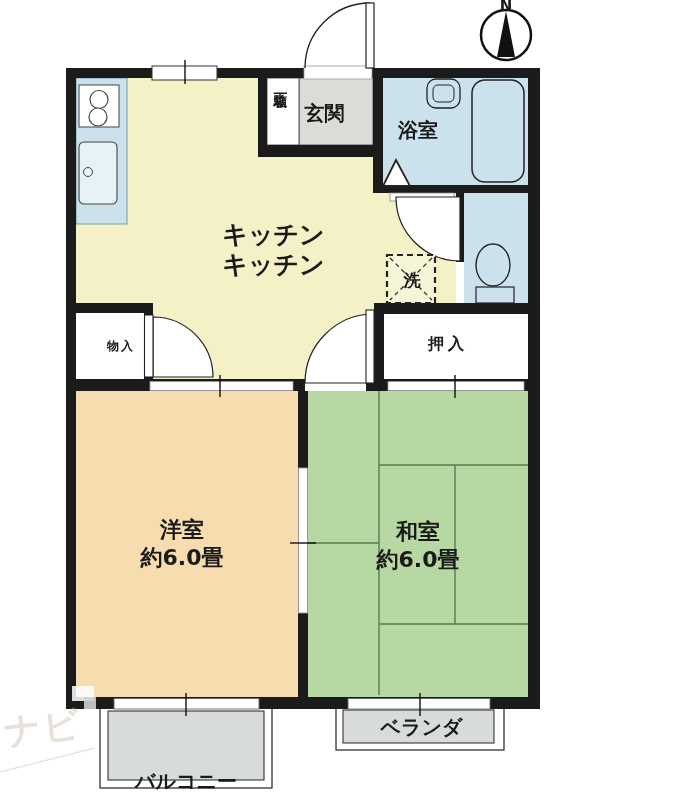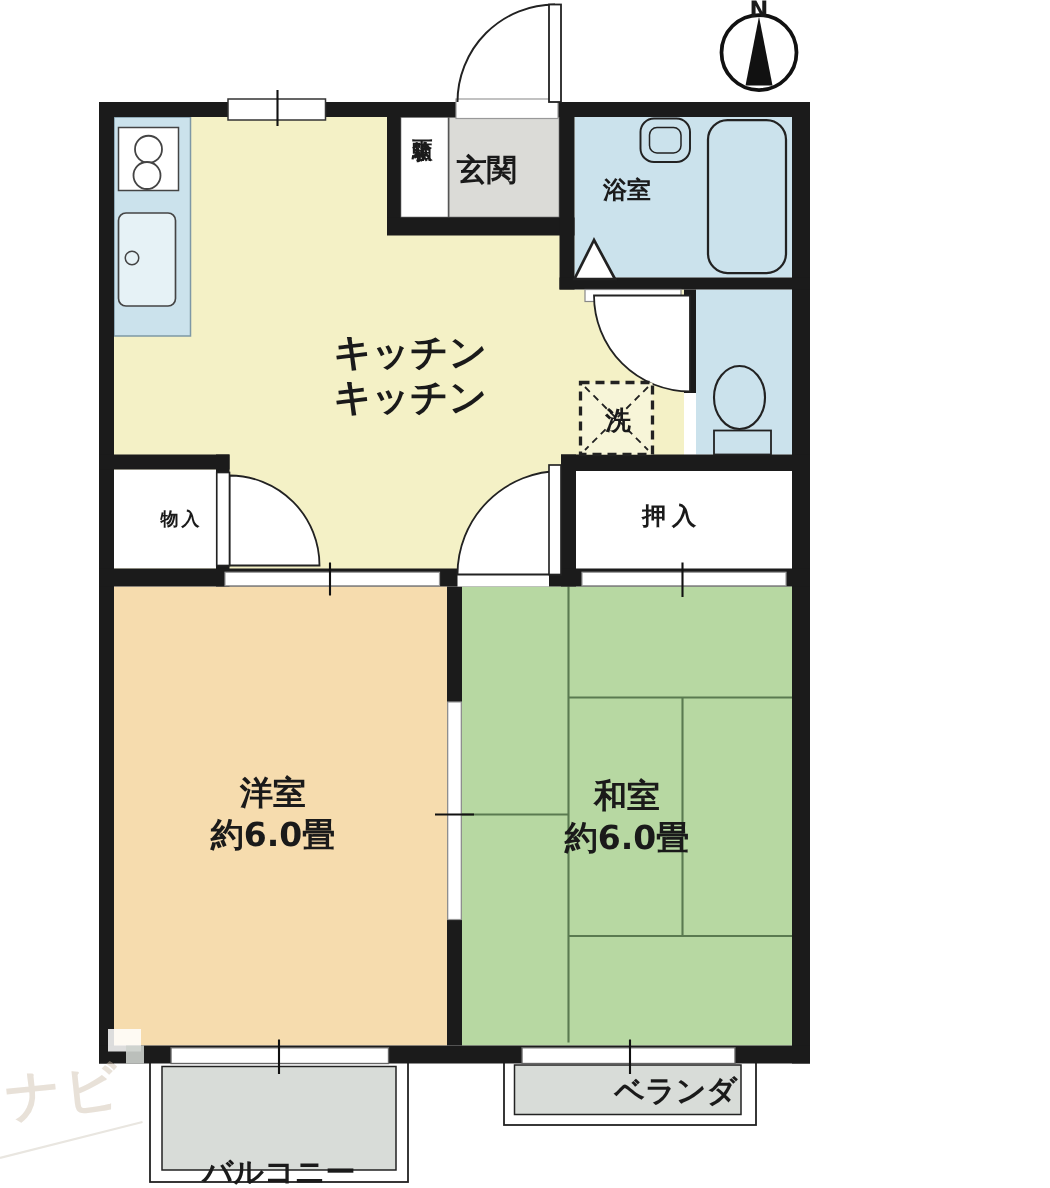--- a/index.html
+++ b/index.html
@@ -110,30 +110,30 @@
   <rect x="84" y="697" width="12" height="12" fill="#cdd1cd" opacity="0.9"></rect>
   <line x1="0" y1="772" x2="95" y2="748" stroke="#e9e6e0" stroke-width="1.5"></line>
 </svg>
 
 <div class="lbl" style="left:166px;top:220px;width:215px;font-size:25px;line-height:30px;">
   <span class="ln">キッチン</span>
   <span class="ln">キッチン</span>
 </div>
 <div class="lbl" style="left:299px;top:100px;width:51px;font-size:20px;">玄関</div>
 <div class="lbl vert" style="left:272px;top:82px;font-size:13.5px;letter-spacing:1px;">下駄箱</div>
-<div class="lbl" style="left:387px;top:117px;width:62px;font-size:16px;">浴室</div>
+<div class="lbl" style="left:387px;top:117px;width:62px;font-size:20px;">浴室</div>
 <div class="lbl" style="left:399px;top:269px;width:26px;font-size:17px;">洗</div>
 <div class="lbl" style="left:402px;top:334px;width:92px;font-size:16px;letter-spacing:4px;">押入</div>
 <div class="lbl" style="left:82px;top:338px;width:78px;font-size:12px;letter-spacing:2px;">物入</div>
 <div class="lbl" style="left:97px;top:516px;width:170px;font-size:22px;line-height:28px;text-align:center;">
   <span class="ln">洋室</span>
   <span class="ln">約6.0畳</span>
 </div>
 <div class="lbl" style="left:333px;top:518px;width:170px;font-size:22px;line-height:28px;">
   <span class="ln">和室</span>
   <span class="ln">約6.0畳</span>
 </div>
 <div class="lbl" style="left:108px;top:734px;width:156px;font-size:20px;margin-top:34px;">バルコニー</div>
-<div class="lbl" style="left:343px;top:714px;width:157px;font-size:20px;padding-left:29px;">ベランダ</div>
+<div class="lbl" style="left:343px;top:714px;width:157px;font-size:20px;">ベランダ</div>
 <div class="lbl" style="left:495px;top:-3px;width:22px;font-size:15px;font-weight:800;">N</div>
 <div class="watermark">ナビ</div>
 
 </div>
 
 </body></html>

